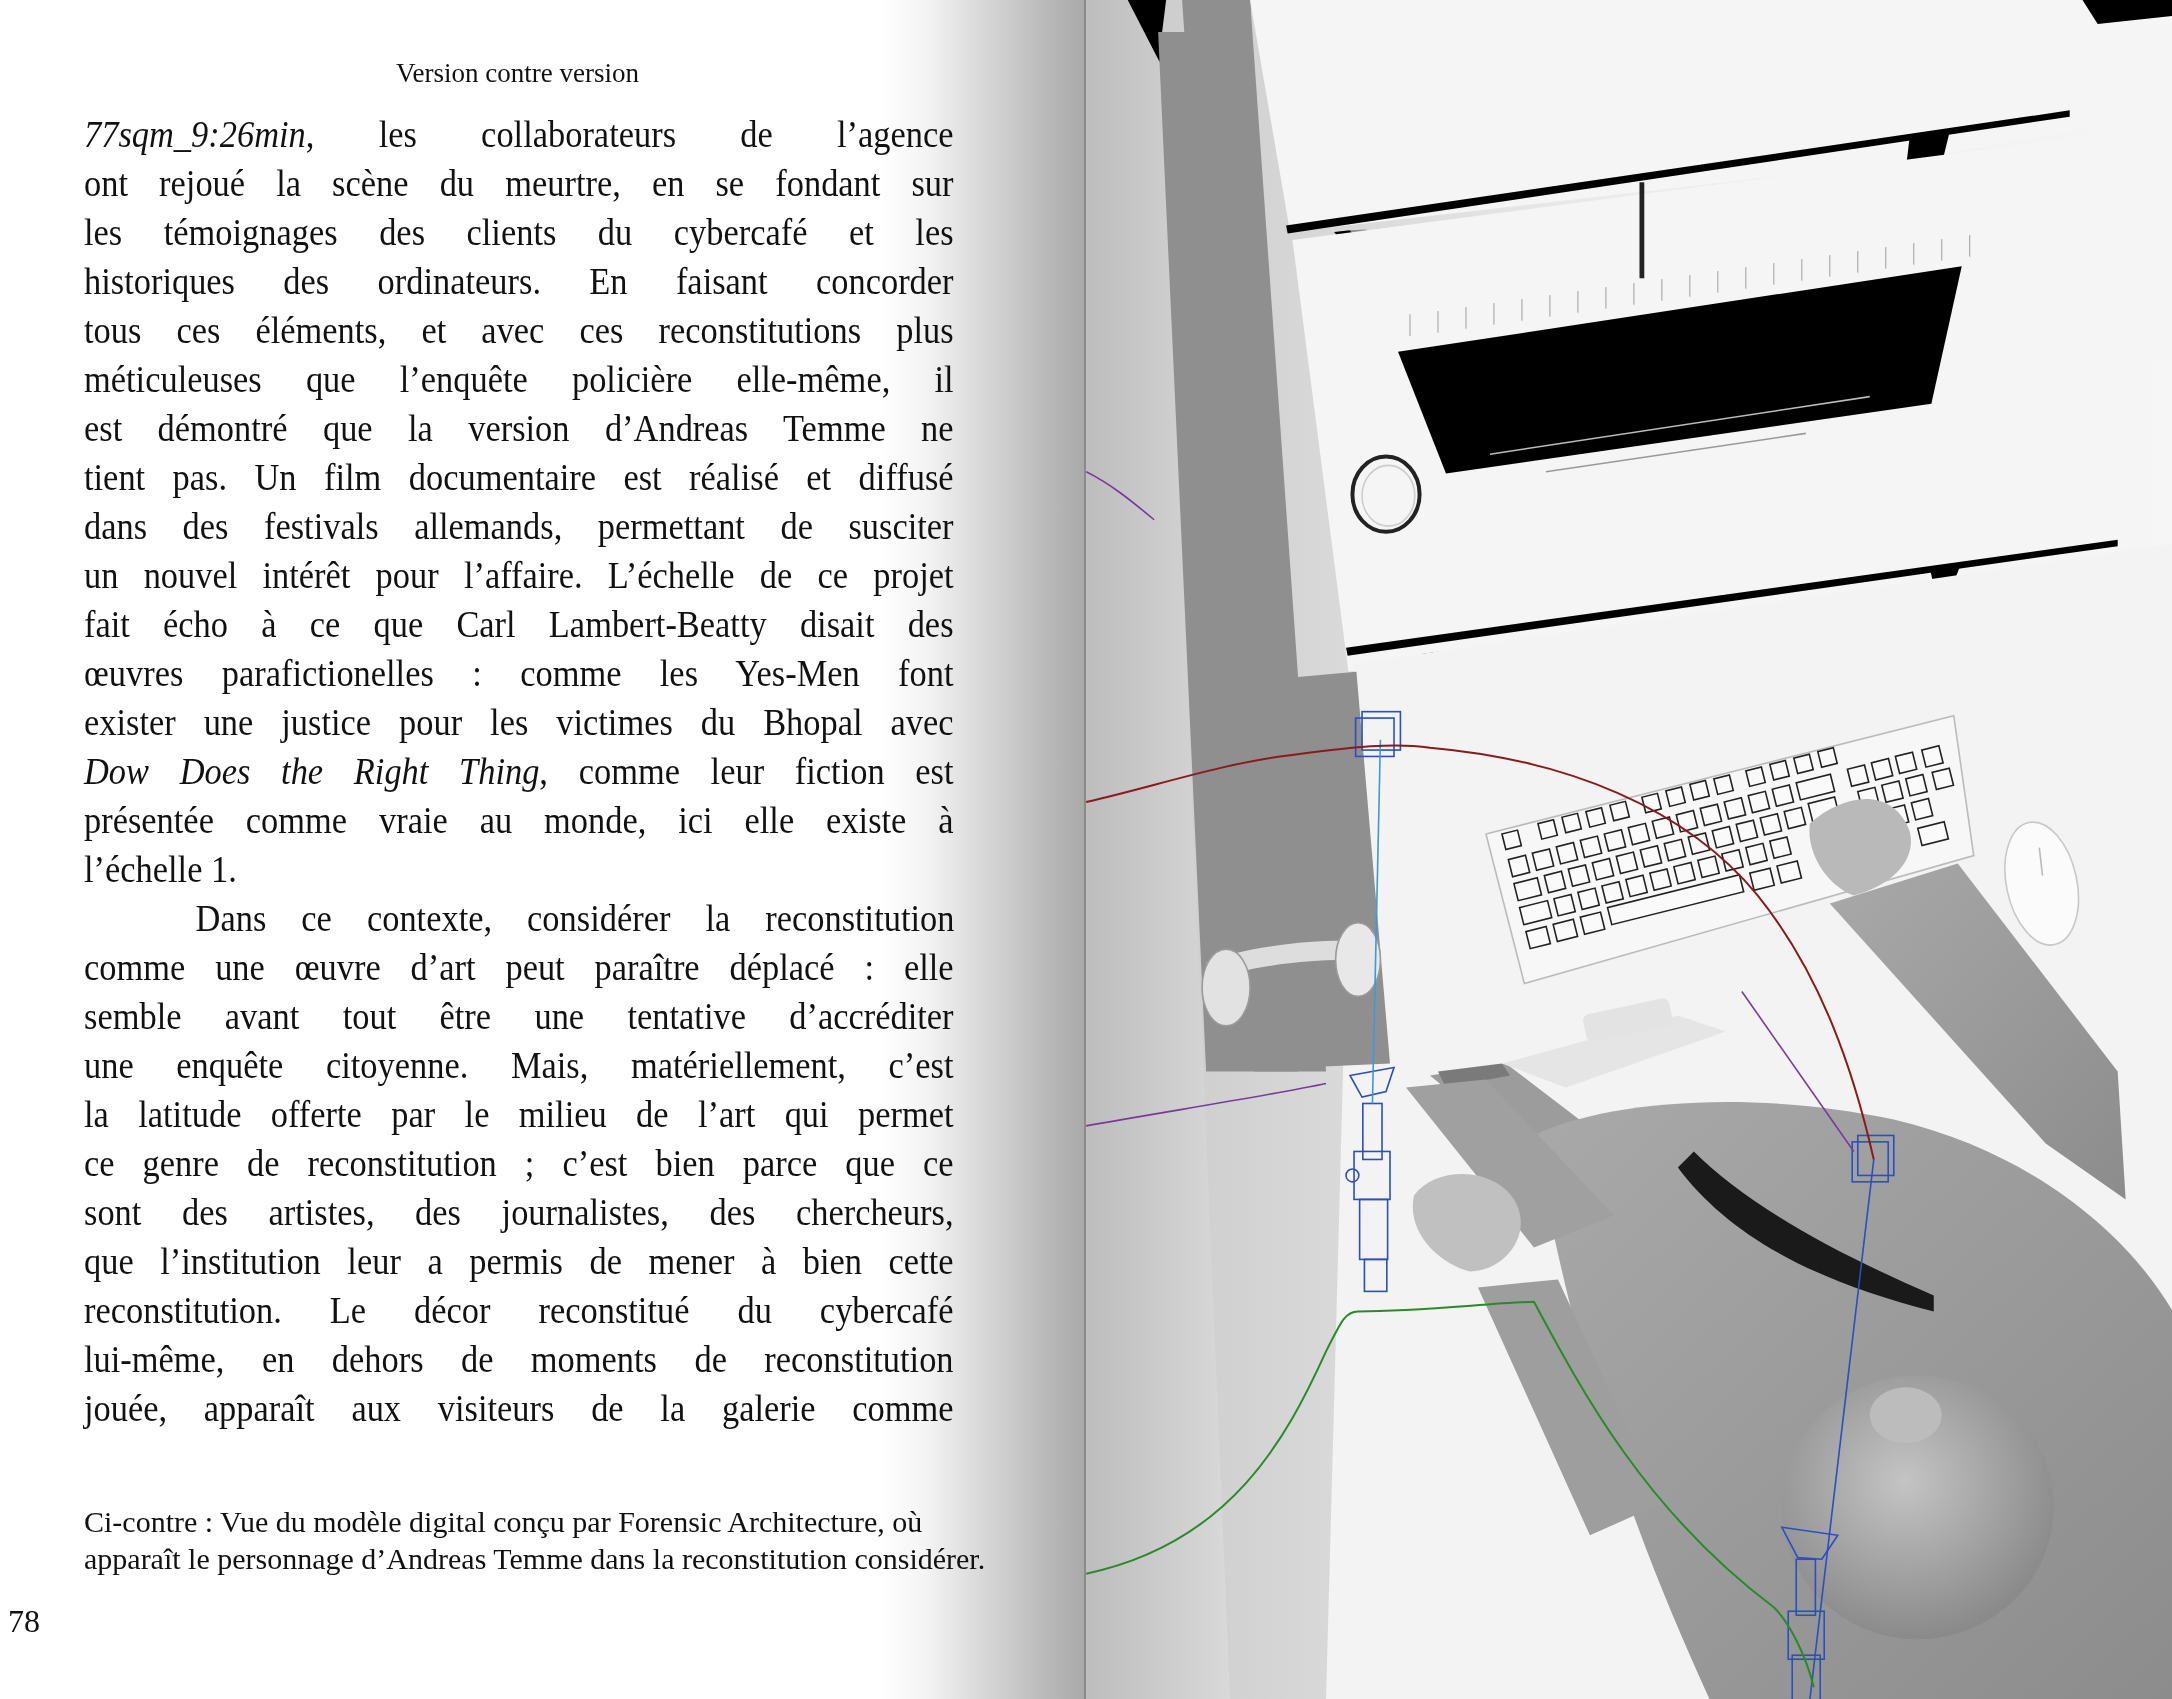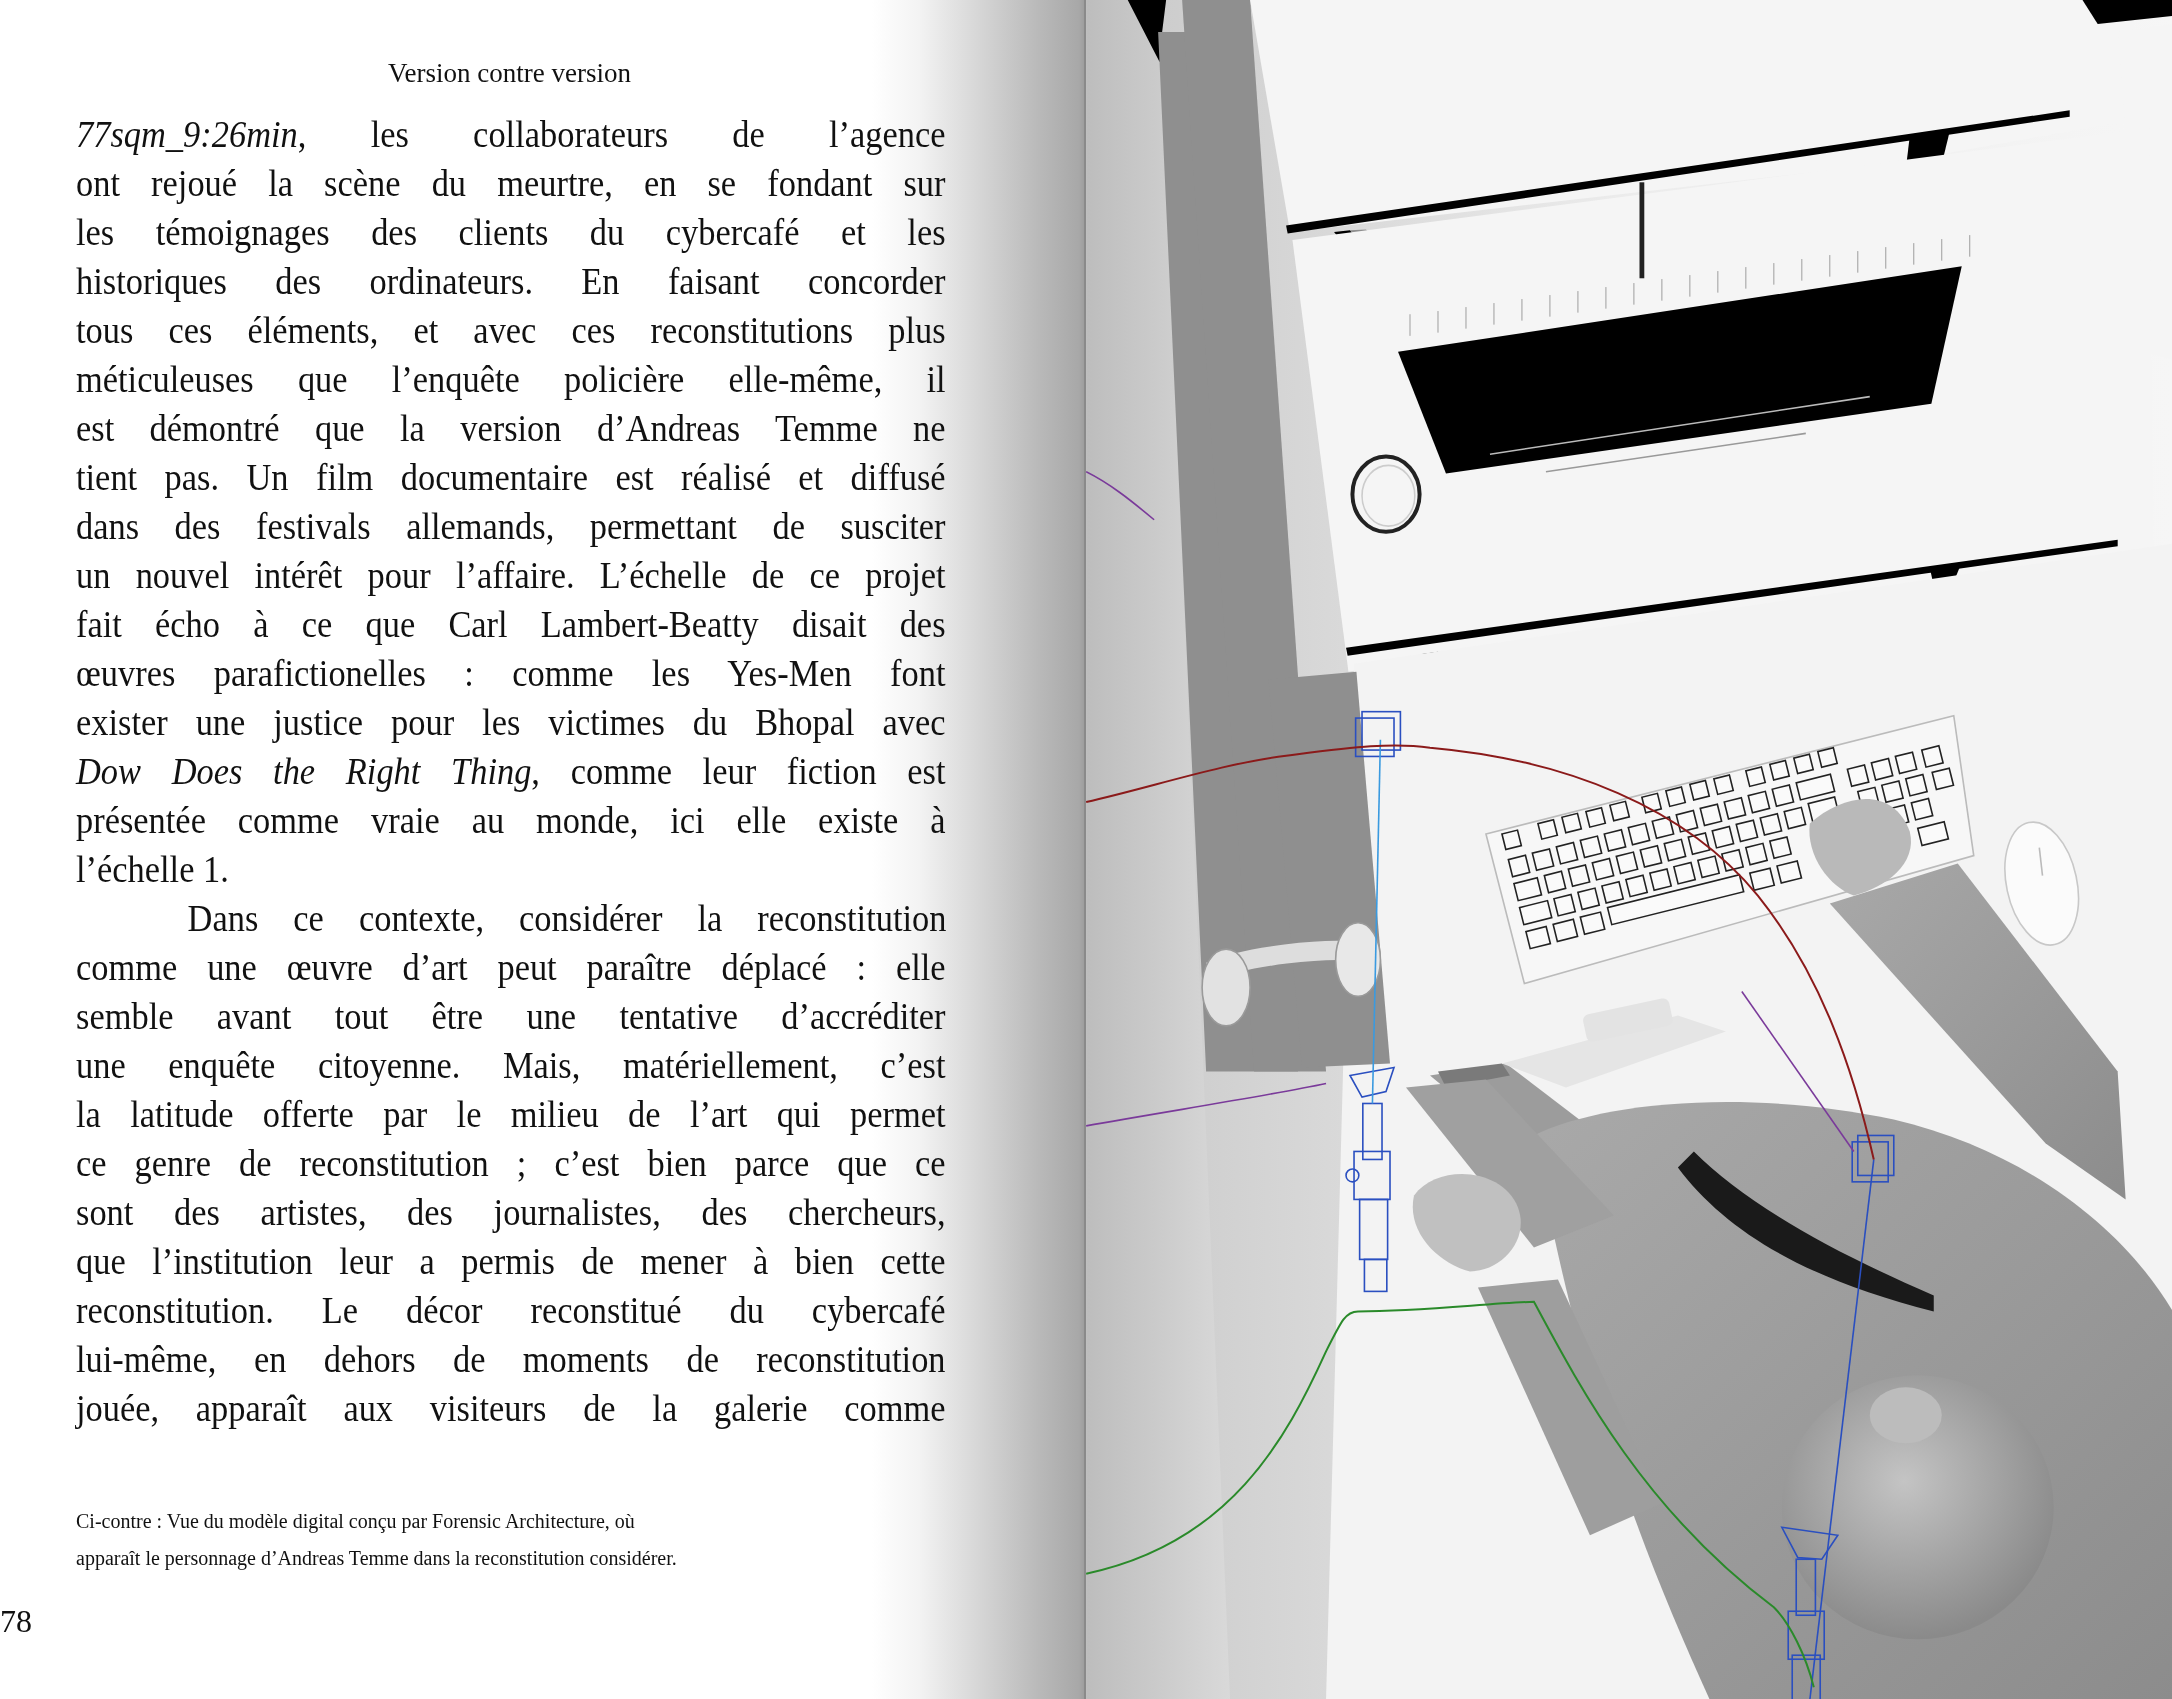--- a/index.html
+++ b/index.html
@@ -3,21 +3,21 @@
   <meta charset="utf-8">
   <style>
     html, body { margin: 0; padding: 0; }
     body {
       width: 2172px; height: 1700px; position: relative; overflow: hidden;
       background: #ffffff;
       font-family: "Liberation Serif", "DejaVu Serif", serif;
       color: #111;
     }
     .page-left {
-      position: absolute; left: 0; top: 0; width: 1086px; height: 1700px;
+      position: absolute; left: 8px; top: 0; width: 1086px; height: 1700px;
       background: linear-gradient(to right, #ffffff 0px, #ffffff 872px, #f3f3f3 919px, #d4d4d4 983px, #b9b9b9 1039px, #a8a8a8 1079px, #9a9a9a 1086px);
     }
     .running-head {
       position: absolute; left: 0; width: 1019px; top: 58px;
       text-align: center; font-size: 27px; letter-spacing: 0px;
     }
     .body-text {
       position: absolute; left: 76px; top: 110px; width: 870px;
       font-size: 37px; line-height: 49px;
       transform: scaleX(0.93); transform-origin: left top;
@@ -25,21 +25,21 @@
     .body-text .ln {
       display: block; white-space: nowrap;
       text-align: justify; text-align-last: justify;
       width: 935px;
     }
     .body-text .ln.last { text-align-last: left; }
     .body-text .ln.indent { padding-left: 120px; width: 816px; }
     .body-text i { font-style: italic; }
     .caption {
       position: absolute; left: 76px; top: 1503px; width: 943px;
-      font-size: 20px; line-height: 37px;
+      font-size: 30px; line-height: 37px;
     }
     .caption .cl { display: block; white-space: nowrap; }
     .folio {
       position: absolute; left: 0; width: 1019px; top: 1603px;
       text-align: left; font-size: 32px;
     }
     .page-right {
       position: absolute; left: 1086px; top: 0; width: 1087px; height: 1700px;
       background: #f4f4f4;
     }

